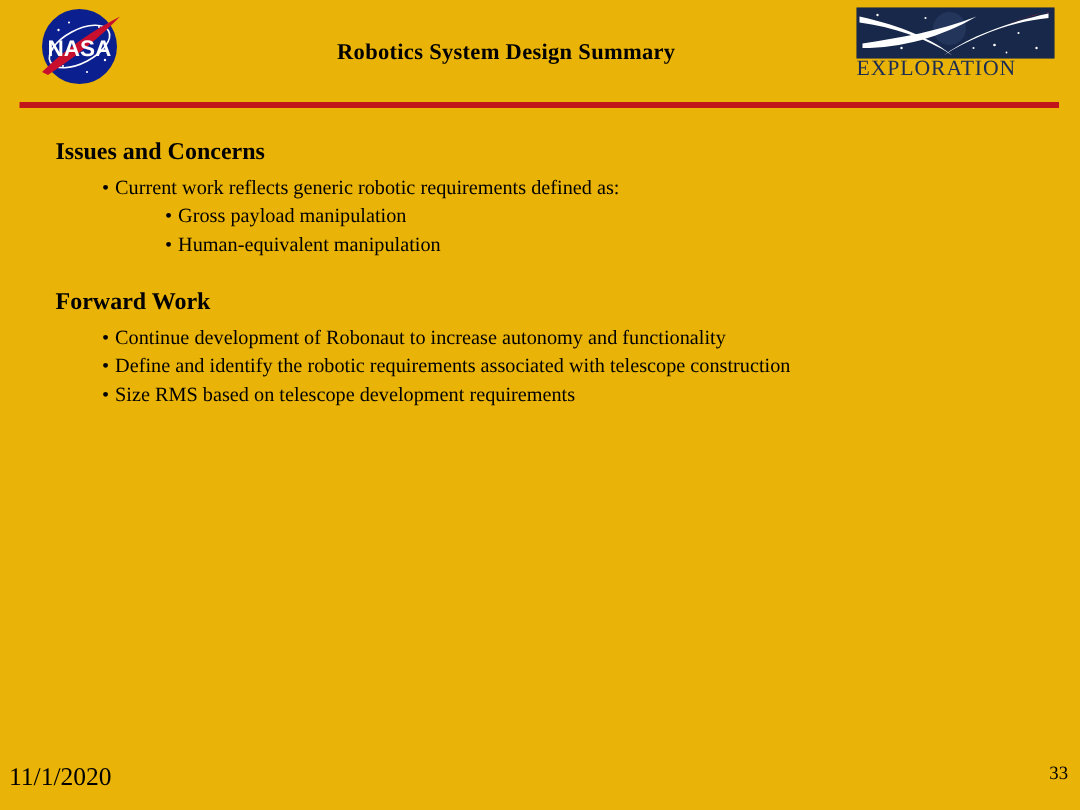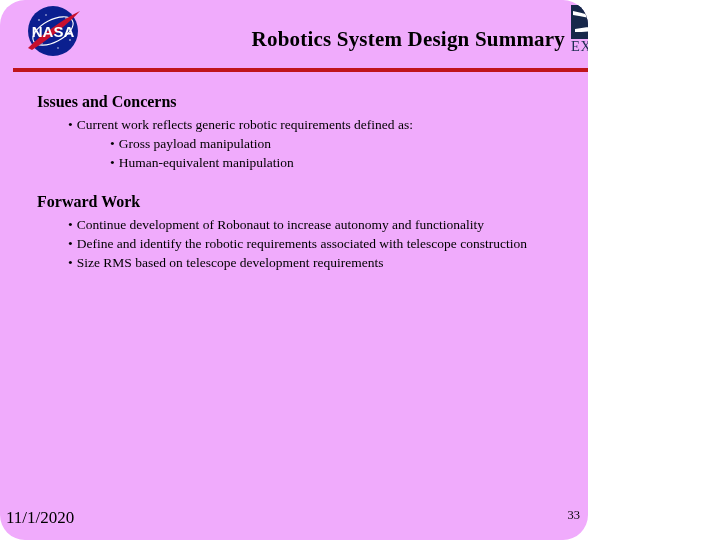--- a/index.html
+++ b/index.html
@@ -7,46 +7,45 @@
     margin: 0;
     padding: 0;
     background: #ffffff;
   }
   body {
     font-family: "Liberation Serif", "DejaVu Serif", serif;
     color: #000000;
   }
   #slide {
     position: relative;
-    width: 588px;
+    width: 720px;
     height: 540px;
-    background: #f0abfc;
+    background: #eab308;
     overflow: hidden;
-    border-radius: 25px;
   }
 
   
   #nasa-logo {
     position: absolute;
     left: 22px;
     top: 4px;
     width: 64px;
     height: 54px;
   }
   #nasa-logo svg { display: block; width: 100%; height: 100%; }
 
   #slide-title {
     position: absolute;
     left: 110px;
     top: 27px;
     width: 455px;
-    text-align: right;
+    text-align: center;
     font-family: "Liberation Serif", "DejaVu Serif", serif;
     font-weight: bold;
-    font-size: 21px;
+    font-size: 15px;
     letter-spacing: 0.2px;
     color: #000000;
     white-space: nowrap;
   }
 
   #exploration-logo {
     position: absolute;
     left: 571px;
     top: 5px;
     width: 132px;

